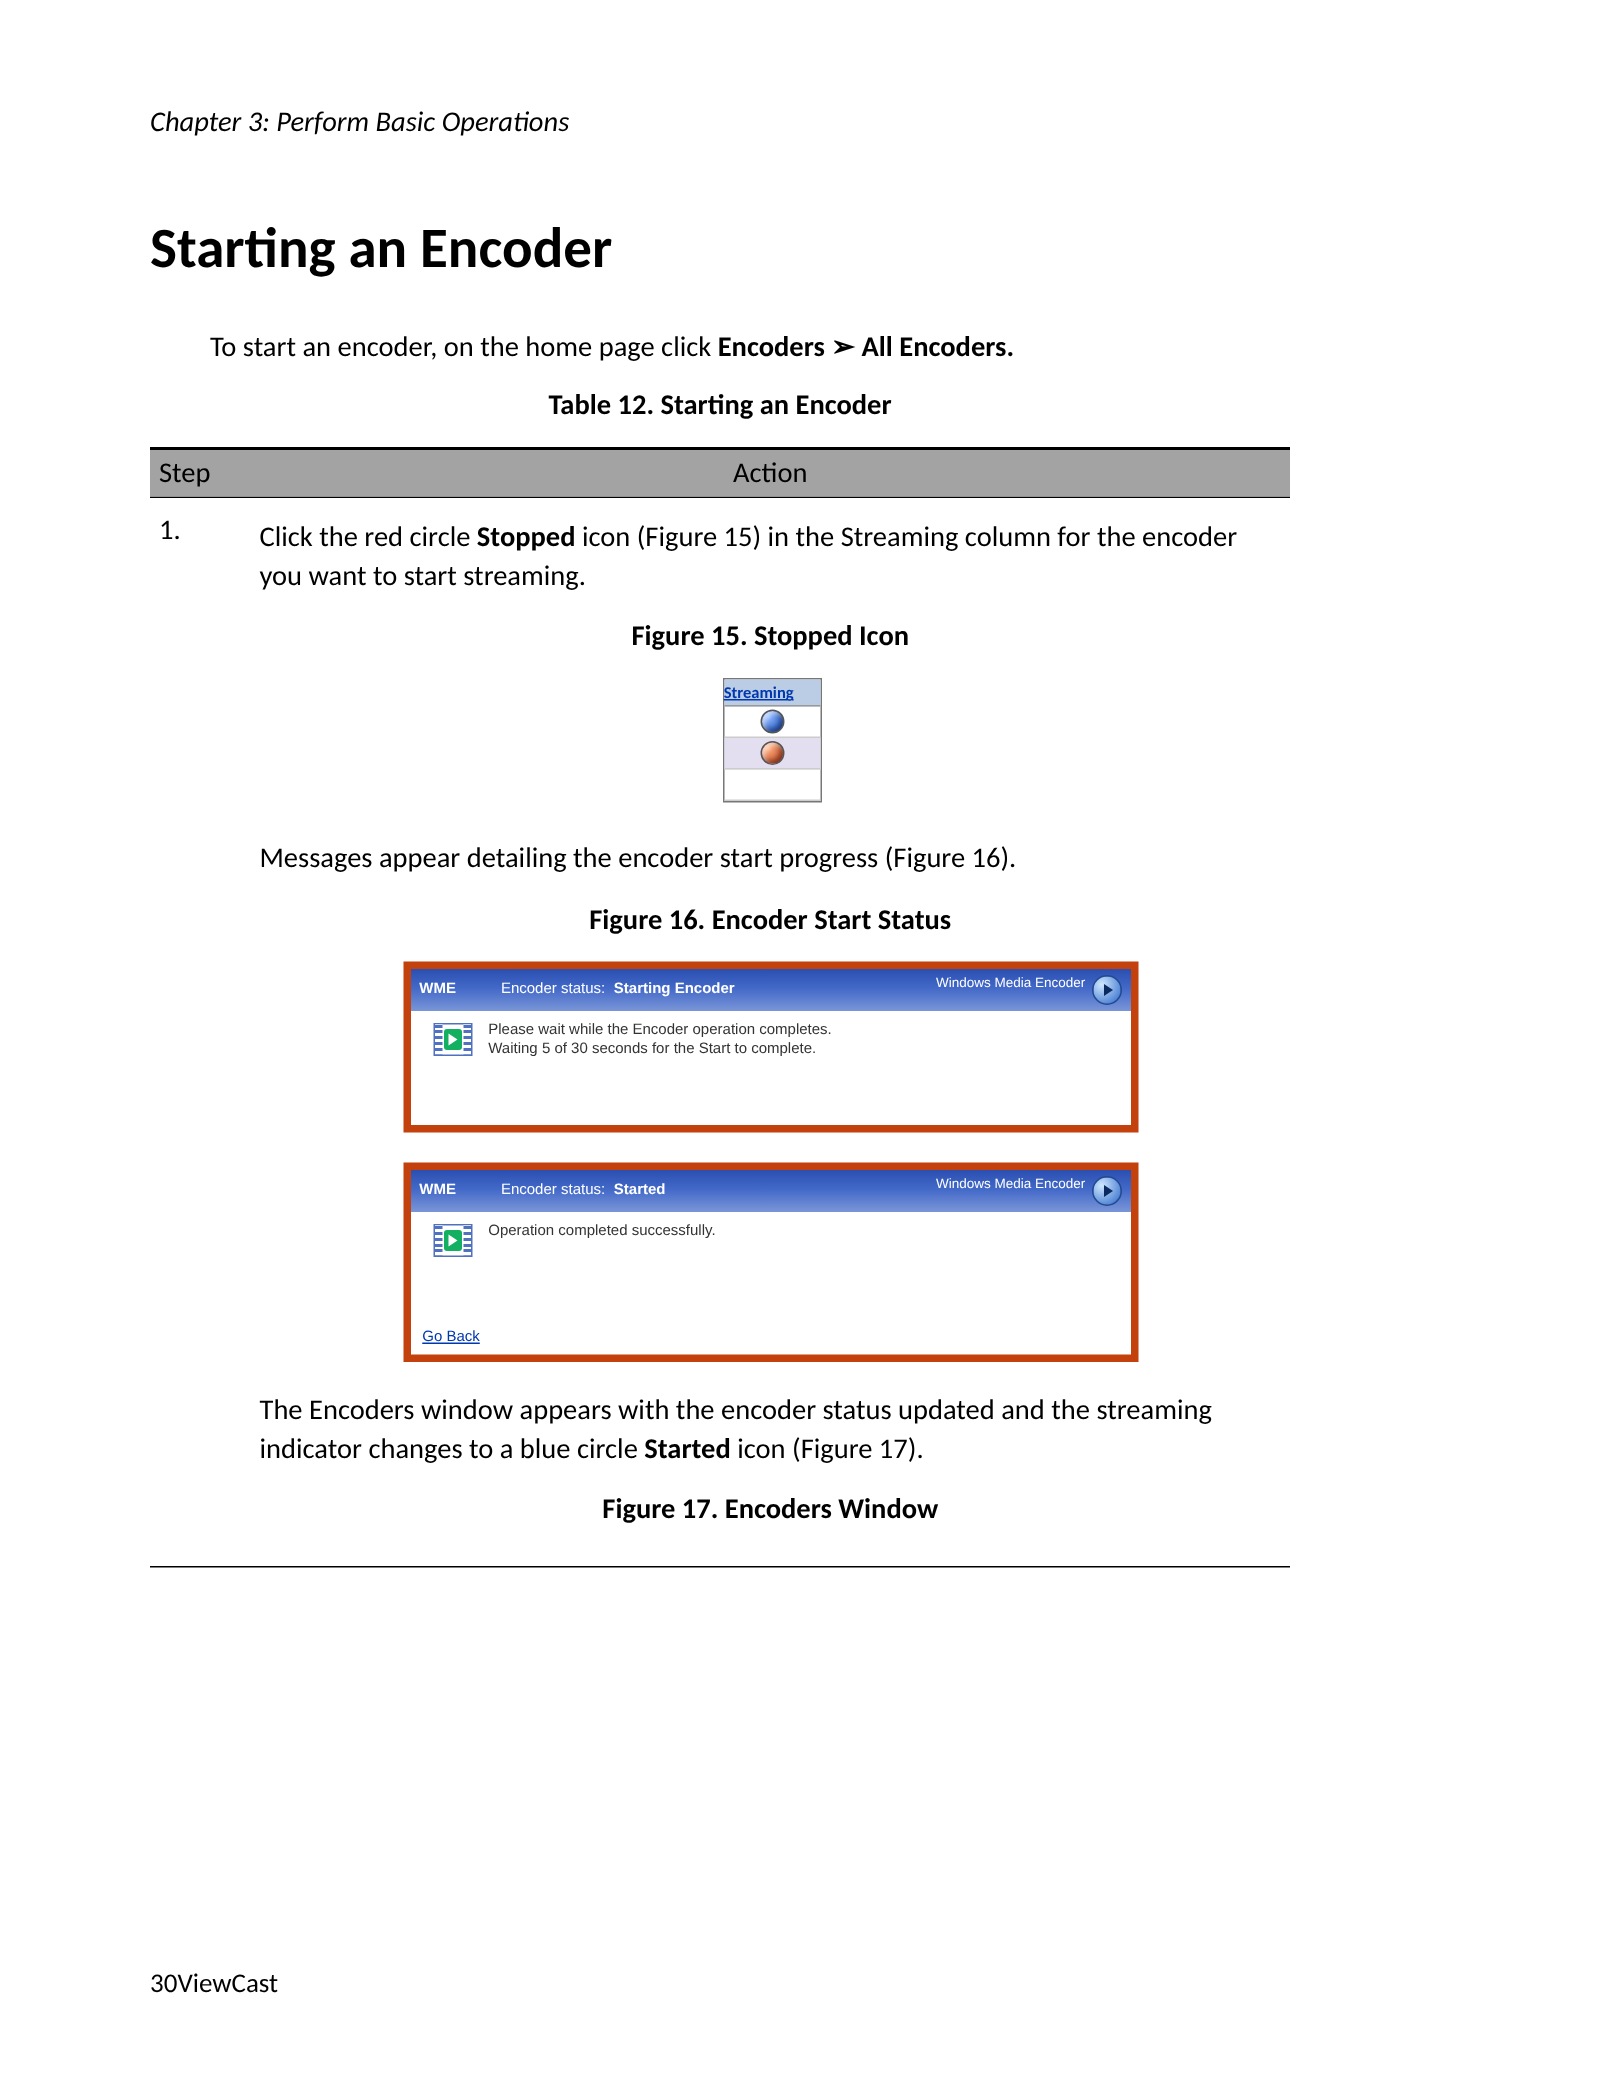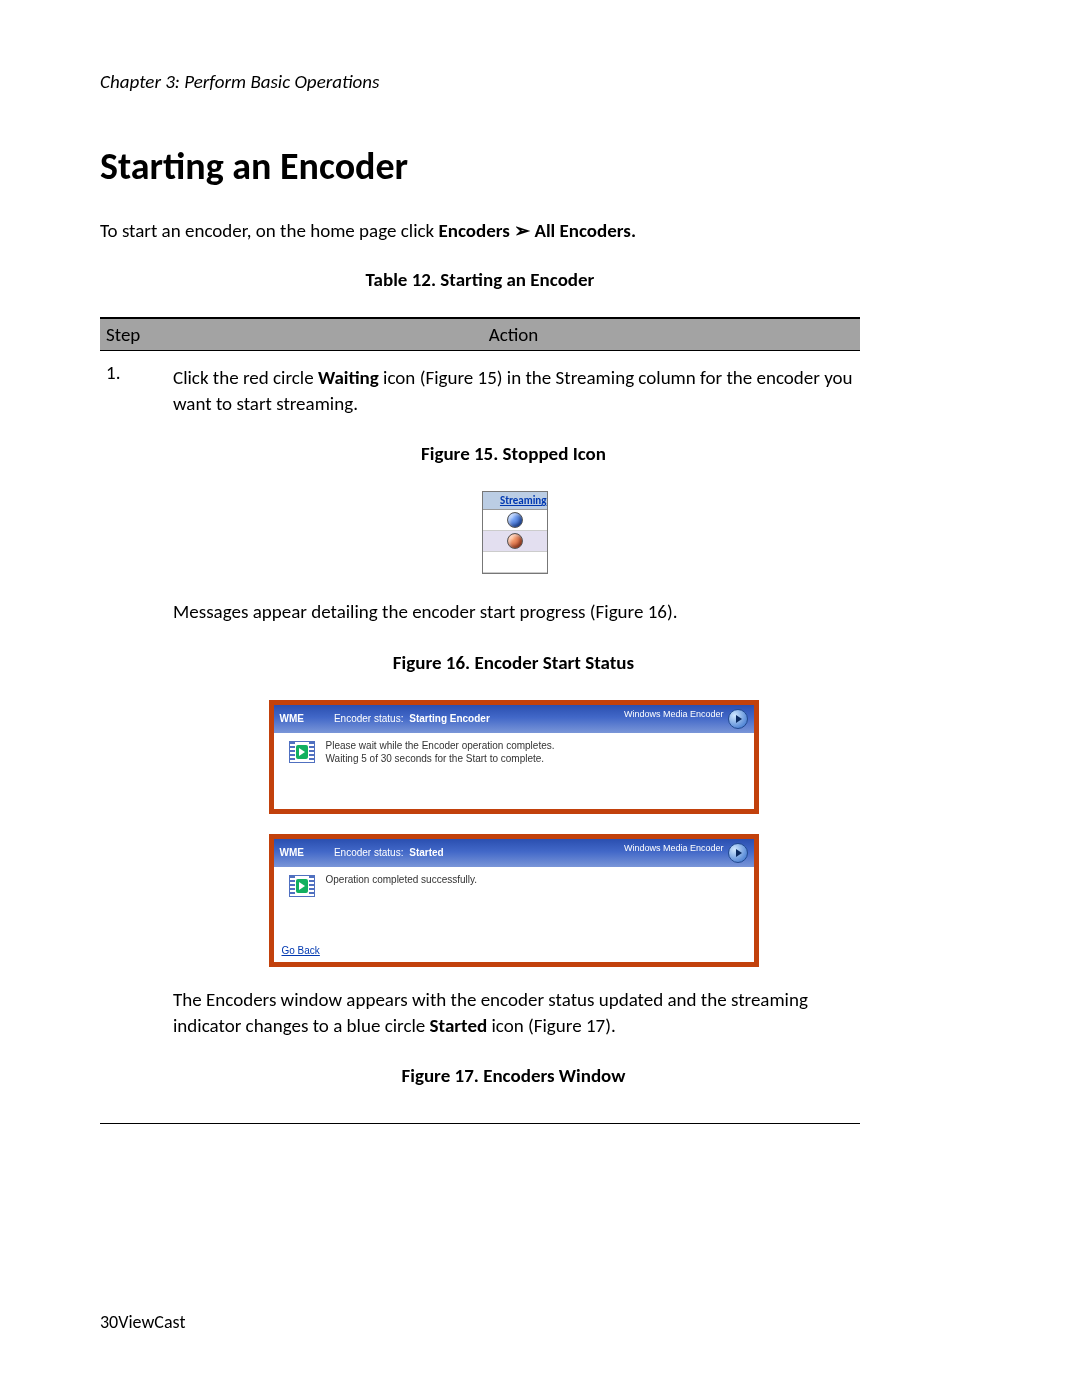--- a/index.html
+++ b/index.html
@@ -20,27 +20,28 @@
     font-style: italic;
     font-size: 19px;
     margin-bottom: 50px;
   }
   h1.title {
     font-size: 38px;
     font-weight: bold;
     margin: 0 0 30px 0;
   }
   .intro {
+    margin-left: 40px;
     margin-bottom: 10px;
   }
   .caption {
     text-align: center;
     font-weight: bold;
     font-size: 19px;
-    margin: 26px 0;
+    margin: 16px 0;
   }
   .table-wrap {
     border-top: 2px solid #000;
     border-bottom: 1px solid #000;
     margin-bottom: 6px;
   }
   .thead-row {
     display: flex;
     background: #a3a3a3;
     font-weight: normal;
@@ -79,21 +80,21 @@
   .fig15-inner {
     border: 1px solid #777;
     width: 64px;
   }
   .fig15-hdr {
     background: #BBCDE4;
     color: #0038b0;
     font-size: 11px;
     font-weight: bold;
     text-decoration: underline;
-    text-align: right;
+    text-align: left;
     padding: 2px 0;
     border-bottom: 1px solid #999;
   }
   .fig15-row {
     height: 20px;
     display: flex;
     align-items: center;
     justify-content: center;
     border-bottom: 1px solid #ccc;
   }
@@ -201,21 +202,21 @@
     <div class="thead-row">
       <div class="step-col">Step</div>
       <div class="action-col">Action</div>
     </div>
   </div>
 
   <div class="row">
     <div class="step-col">1.</div>
     <div class="action-col">
       <div class="para">
-        <span>Click the red circle </span><b>Waiting</b><span> icon (Figure 15) in the Streaming column for the encoder you want to start streaming.</span>
+        <span>Click the red circle </span><b>Stopped</b><span> icon (Figure 15) in the Streaming column for the encoder you want to start streaming.</span>
       </div>
 
       <div class="caption">Figure 15. Stopped Icon</div>
 
       <div class="fig15">
         <div class="fig15-inner">
           <div class="fig15-hdr">Streaming</div>
           <div class="fig15-row">
               <span class="dot blue"></span>
             </div>

